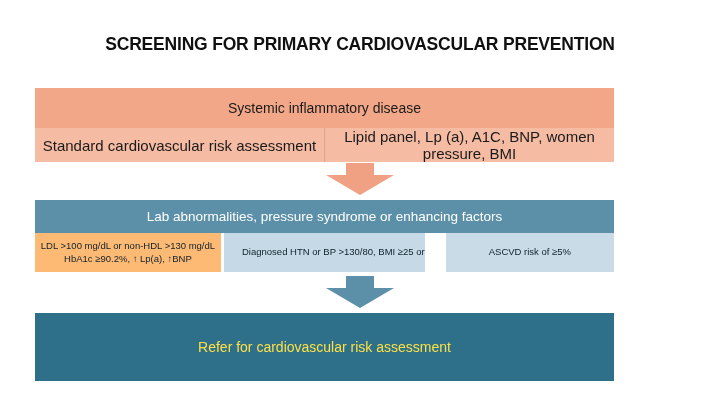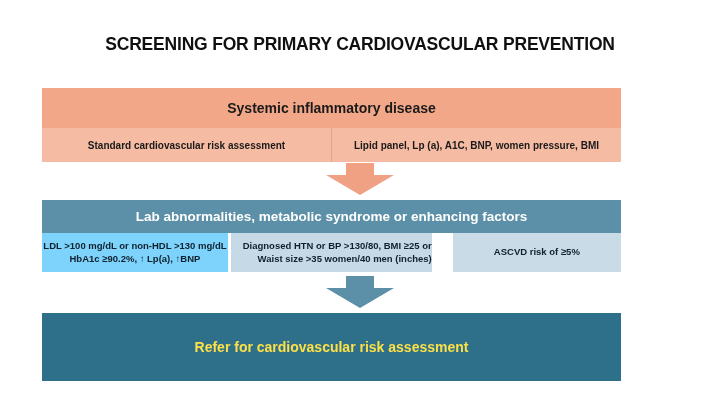--- a/index.html
+++ b/index.html
@@ -22,46 +22,45 @@
     width: 720px;
     margin: 0;
     text-align: center;
     font-size: 17.5px;
     font-weight: bold;
     letter-spacing: -0.2px;
     color: #101010;
   }
   .band {
     position: absolute;
-    left: 42px;
+    left: 35px;
     width: 579px;
     box-sizing: border-box;
     display: flex;
     align-items: center;
     justify-content: center;
-    font-weight: bold;
   }
   .step1-header {
     top: 88px;
     height: 40px;
     font-size: 14px;
     color: #1a1a1a;
   }
   .step1-row {
     top: 128px;
     height: 34px;
     padding: 0;
   }
   .step1-row .cell {
     flex: 1 1 50%;
     height: 100%;
     display: flex;
     align-items: center;
     justify-content: center;
-    font-size: 10px;
+    font-size: 15px;
     color: #1a1a1a;
     text-align: center;
   }
   .vdivider {
     width: 1px;
     height: 100%;
     background: #e6a287;
   }
   .step2-header {
     top: 200px;
@@ -116,30 +115,29 @@
   <div class="band step1-row" style="background-color: rgb(246, 188, 163);">
     <div class="cell">Standard cardiovascular risk assessment</div>
     <div class="vdivider"></div>
     <div class="cell">Lipid panel, Lp (a), A1C, BNP, women pressure, BMI</div>
   </div>
 
   <svg class="arrow arrow-1" viewBox="0 0 68 32">
     <polygon points="20,0 48,0 48,12 68,12 34,32 0,12 20,12" fill="#F0A183"></polygon>
   </svg>
 
-  <div class="band step2-header" style="background-color: rgb(92, 144, 168);">Lab abnormalities, metabolic syndrome or enhancing factors</div>
+  <div class="band step2-header" style="background-color: rgb(92, 144, 168);">Lab abnormalities, pressure syndrome or enhancing factors</div>
 
   <div class="band step2-row">
-    <div class="cell cell-1" style="background-color: #7dd3fc;">
+    <div class="cell cell-1" style="background-color: #fdba74;">
       <span>LDL &gt;100 mg/dL or non-HDL &gt;130 mg/dL</span>
       <span>HbA1c ≥90.2%, ↑ Lp(a), ↑BNP</span>
     </div>
     <div class="cell cell-2" style="background-color: rgb(198, 217, 230);">
       <span>Diagnosed HTN or BP &gt;130/80, BMI ≥25 or</span>
-      <span>Waist size &gt;35 women/40 men (inches)</span>
     </div>
     <div class="cell cell-3" style="background-color: rgb(201, 219, 231);">
       <span>ASCVD risk of ≥5%</span>
     </div>
   </div>
 
   <svg class="arrow arrow-2" viewBox="0 0 68 32">
     <polygon points="20,0 48,0 48,12 68,12 34,32 0,12 20,12" fill="#5C90A8"></polygon>
   </svg>
 

